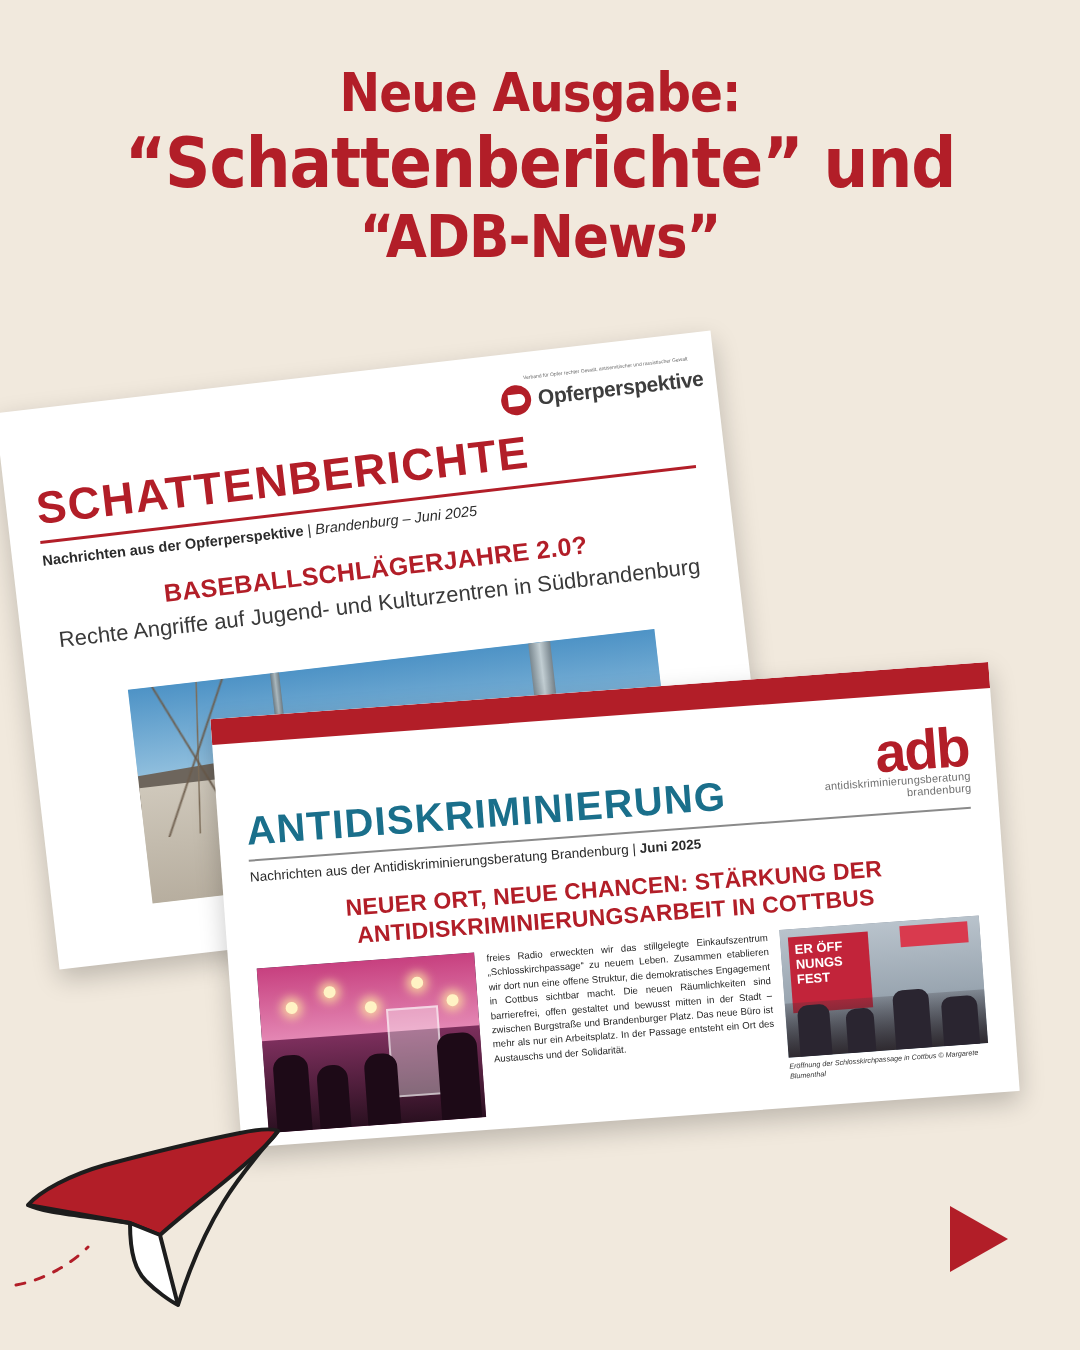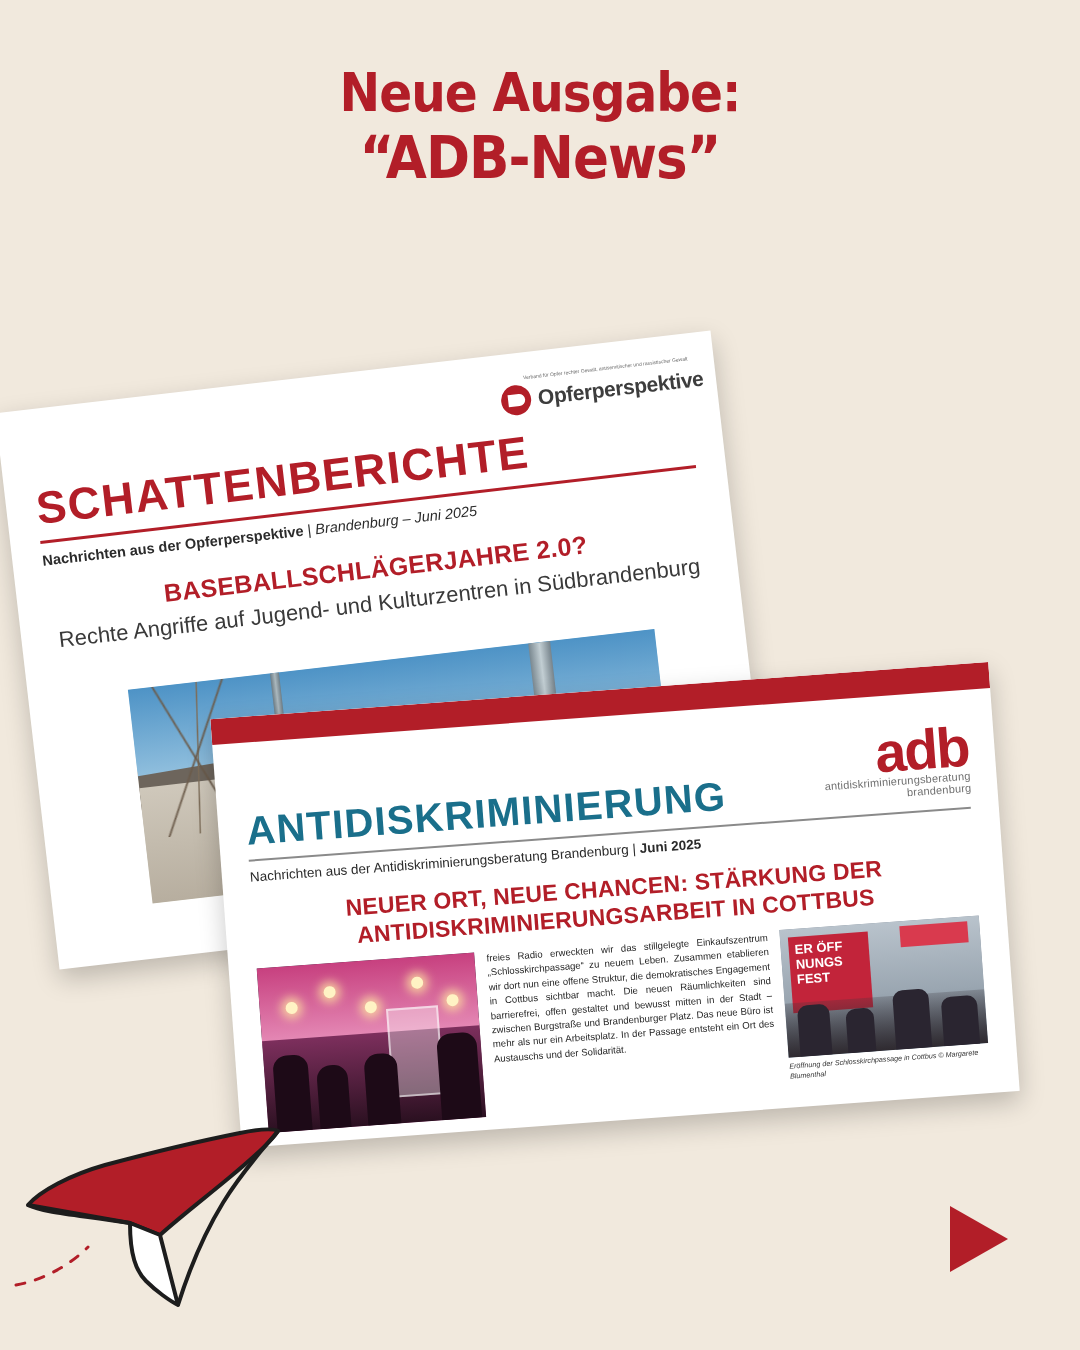--- a/index.html
+++ b/index.html
@@ -386,20 +386,21 @@
     border-bottom: 33px solid transparent;
     border-left: 58px solid #b21e28;
     cursor: pointer;
   }
 </style>
 </head>
 <body>
 
 <div class="headline">
   <span class="line l1">Neue Ausgabe:</span>
+  <span class="line l2">“Schattenberichte” und</span>
   <span class="line l3">“ADB-News”</span>
 </div>
 
 <div class="sheet" id="sheet-schatten">
   <div class="inner">
 
     <div class="op-logo">
       <div class="op-tiny">Verband für Opfer rechter Gewalt,
 antisemitischer und rassistischer Gewalt</div>
       <div class="op-row">

